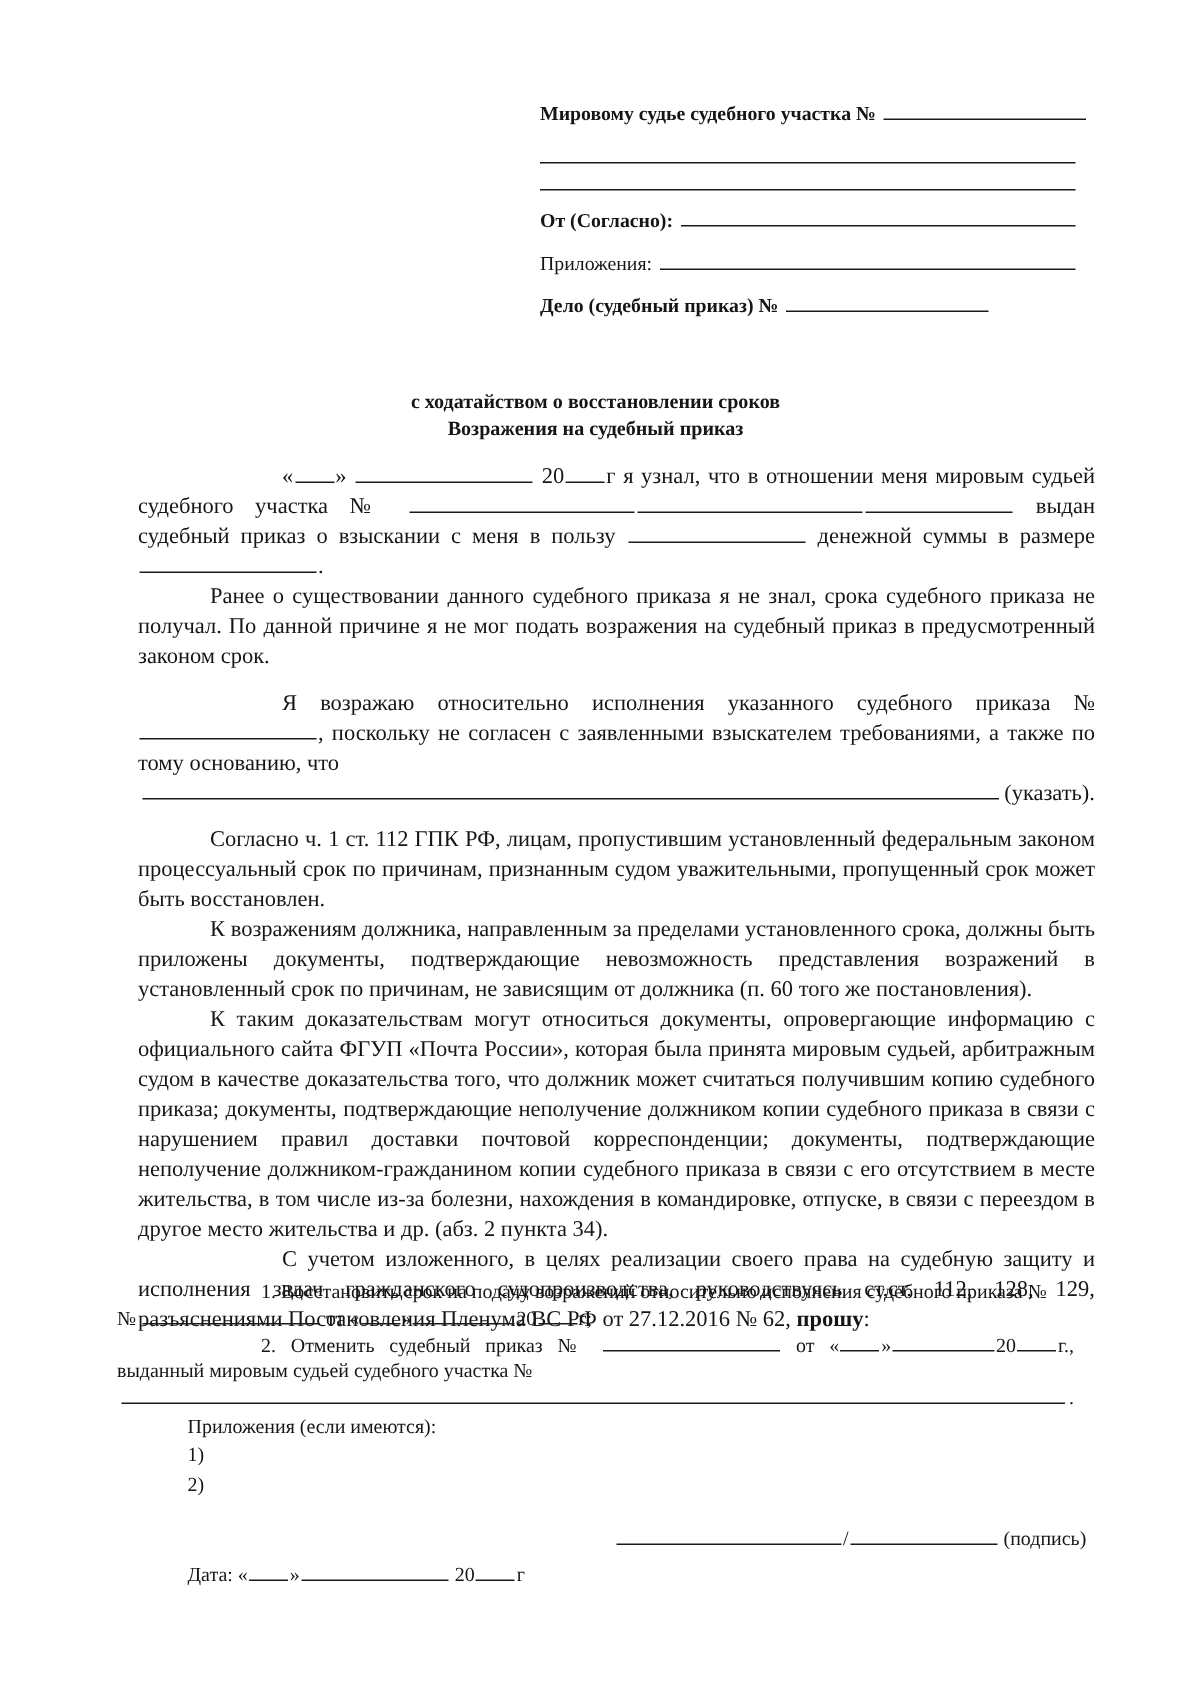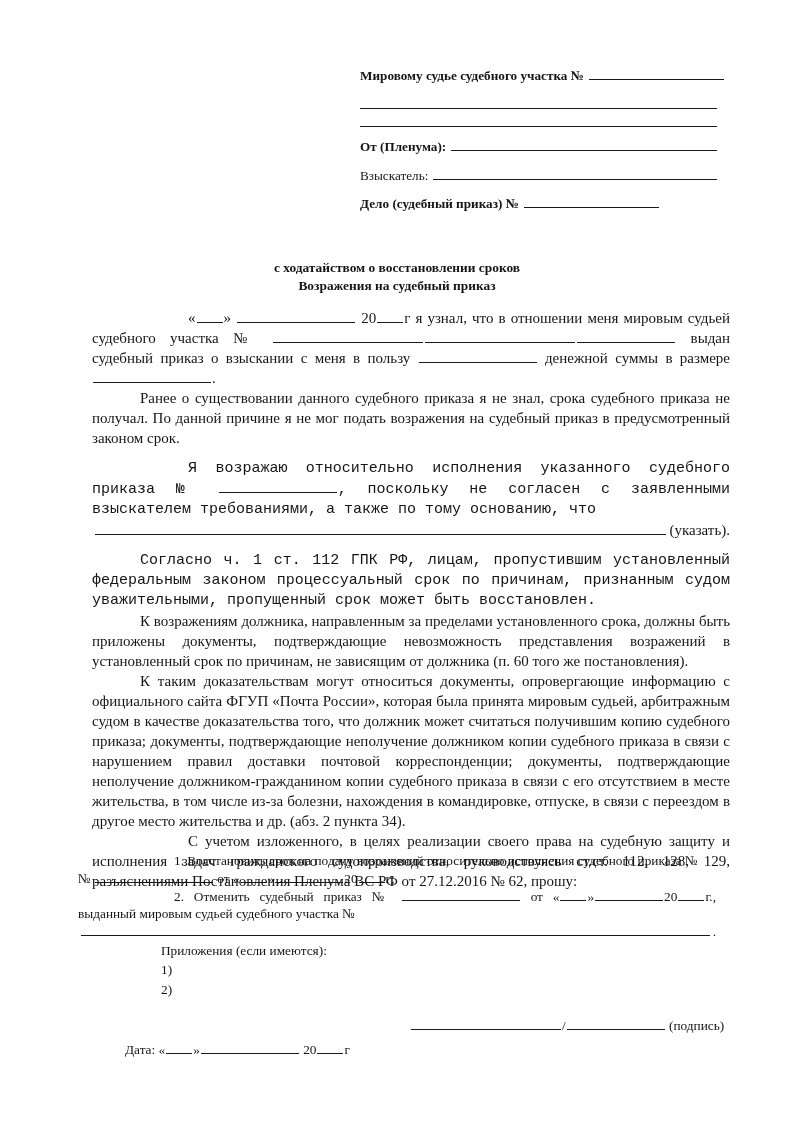--- a/index.html
+++ b/index.html
@@ -72,22 +72,22 @@
     width: 638px;
     font-size: 15px;
     line-height: 1.335;
     text-align: justify;
     text-justify: inter-word;
   }
   .body-text p {
     margin: 0 0 0 0;
     text-indent: 48px;
   }
-  .body-text p.gap { margin-top: 11px; font-family: Liberation Mono, monospace; }
-  .b { font-weight: normal; }
+  .body-text p.gap { margin-top: 11px; }
+  .b { font-weight: bold; }
 
   
   .u {
     display: inline-block;
     border-bottom: 1.5px solid #1a1a1a;
     height: 0.92em;
     vertical-align: baseline;
     margin: 0 1px;
   }
   .u-xs { width: 26px; }
@@ -123,21 +123,21 @@
   .requests p.noindent { text-indent: 0; }
 
   
   .attachments {
     position: absolute;
     left: 125px;
     top: 941px;
     font-size: 13.3px;
     line-height: 1.46;
   }
-  .attachments div { white-space: nowrap; margin-left: 36px; }
+  .attachments div { white-space: nowrap; }
 
   
   .footer-row {
     position: absolute;
     left: 125px;
     top: 1018px;
     width: 591px;
     font-size: 13.3px;
     white-space: nowrap;
   }
@@ -156,29 +156,29 @@
       <span class="fill"></span>
     </div>
 
     <div class="hdr-gap-sm"></div>
     <div class="hdr-blank"></div>
     <div class="hdr-blank"></div>
 
     <div class="hdr-gap-md"></div>
 
     <div class="hdr-row">
-      <span class="lbl b">От (Пленума):</span>
+      <span class="lbl b">От (Согласно):</span>
       <span class="fill"></span>
     </div>
 
 
     <div class="hdr-gap-md"></div>
 
     <div class="hdr-row">
-      <span class="lbl">Взыскатель:</span>
+      <span class="lbl">Приложения:</span>
       <span class="fill"></span>
     </div>
 
     <div class="hdr-gap-md"></div>
 
     <div class="hdr-row fixed">
       <span class="lbl b">Дело (судебный приказ) №</span>
       <span class="fill"></span>
     </div>
   </div>

